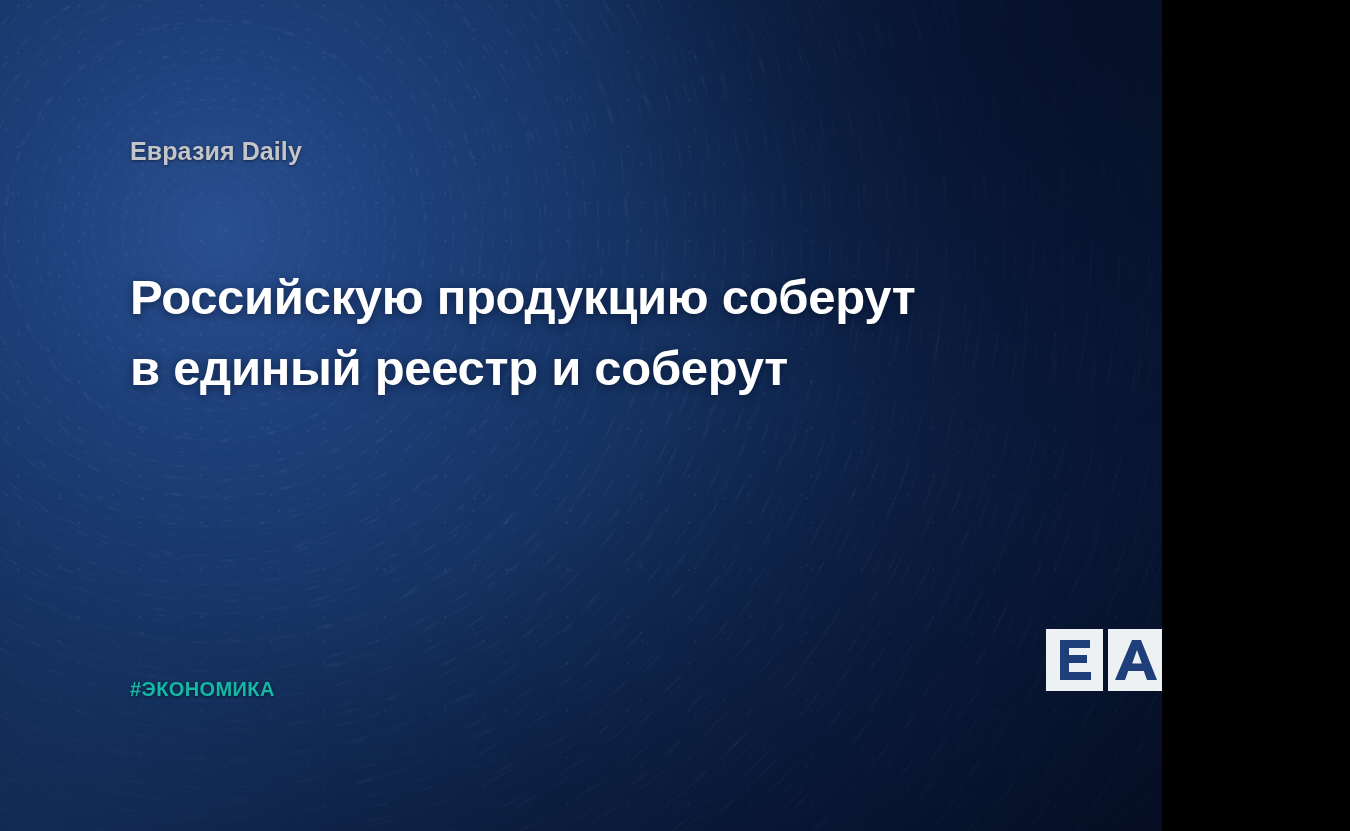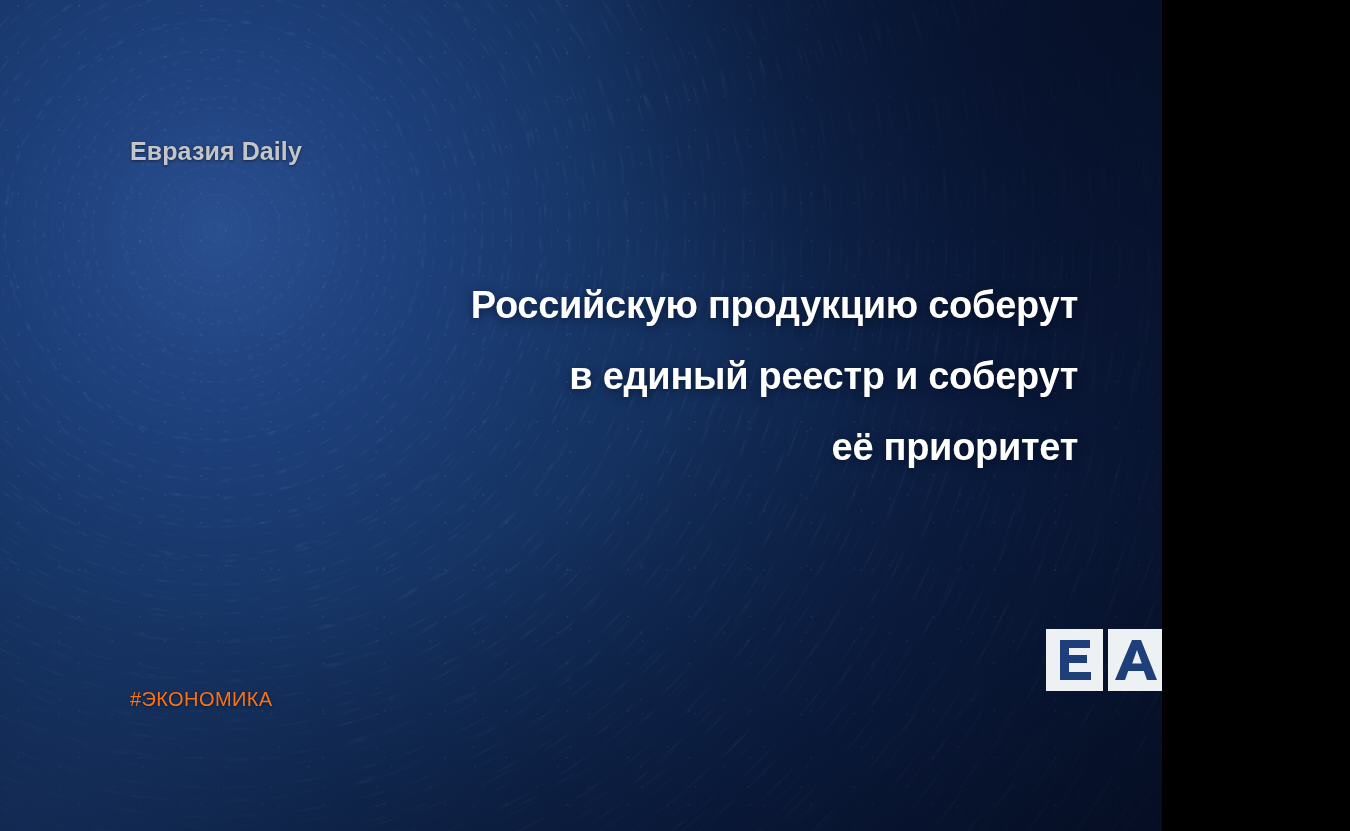--- a/index.html
+++ b/index.html
@@ -149,46 +149,44 @@
     color: #c3c5c8;
     text-shadow: 0 1px 3px rgba(0,0,0,0.5);
     white-space: nowrap;
   }
 
   .headline {
     position: absolute;
     left: 130px;
     top: 262px;
     width: 940px;
-    margin: 8px;
-    font-size: 38px;
+    margin: 0;
+    font-size: 49px;
     font-weight: bold;
     line-height: 71px;
     letter-spacing: -0.3px;
     color: #ffffff;
     text-shadow: 0 2px 10px rgba(3,10,28,0.55);
-    text-align: right;
   }
 
   .headline .hl-line {
     display: block;
     white-space: nowrap;
   }
 
   .hashtag {
     position: absolute;
     left: 130px;
     top: 678px;
     font-size: 20px;
-    font-weight: normal;
+    font-weight: bold;
     letter-spacing: 0.4px;
-    color: #f97316;
+    color: #14b8a6;
     text-shadow: 0 1px 3px rgba(0,0,0,0.5);
     white-space: nowrap;
-    margin-top: 10px;
   }
 
   
   .logo {
     position: absolute;
     left: 1046px;
     top: 629px;
     display: flex;
     gap: 5px;
     align-items: flex-start;
@@ -243,21 +241,20 @@
   <div class="bg-tint-bl"></div>
   <div class="bg-vignette"></div>
 
   <div class="content">
 
     <div class="brand">Евразия Daily</div>
 
     <h1 class="headline">
       <span class="hl-line">Российскую продукцию соберут</span>
       <span class="hl-line">в единый реестр и соберут</span>
-      <span class="hl-line">её приоритет</span>
     </h1>
 
     <div class="hashtag">#ЭКОНОМИКА</div>
 
     <div class="logo">
 
       <div class="logo-tile">
         <svg viewBox="0 0 57 62" aria-hidden="true">
           <path fill="#1f3f7a" d="M14 11 h30 v8 h-21 v7 h18 v8 h-18 v9 h22 v8 h-31 z"></path>
         </svg>

